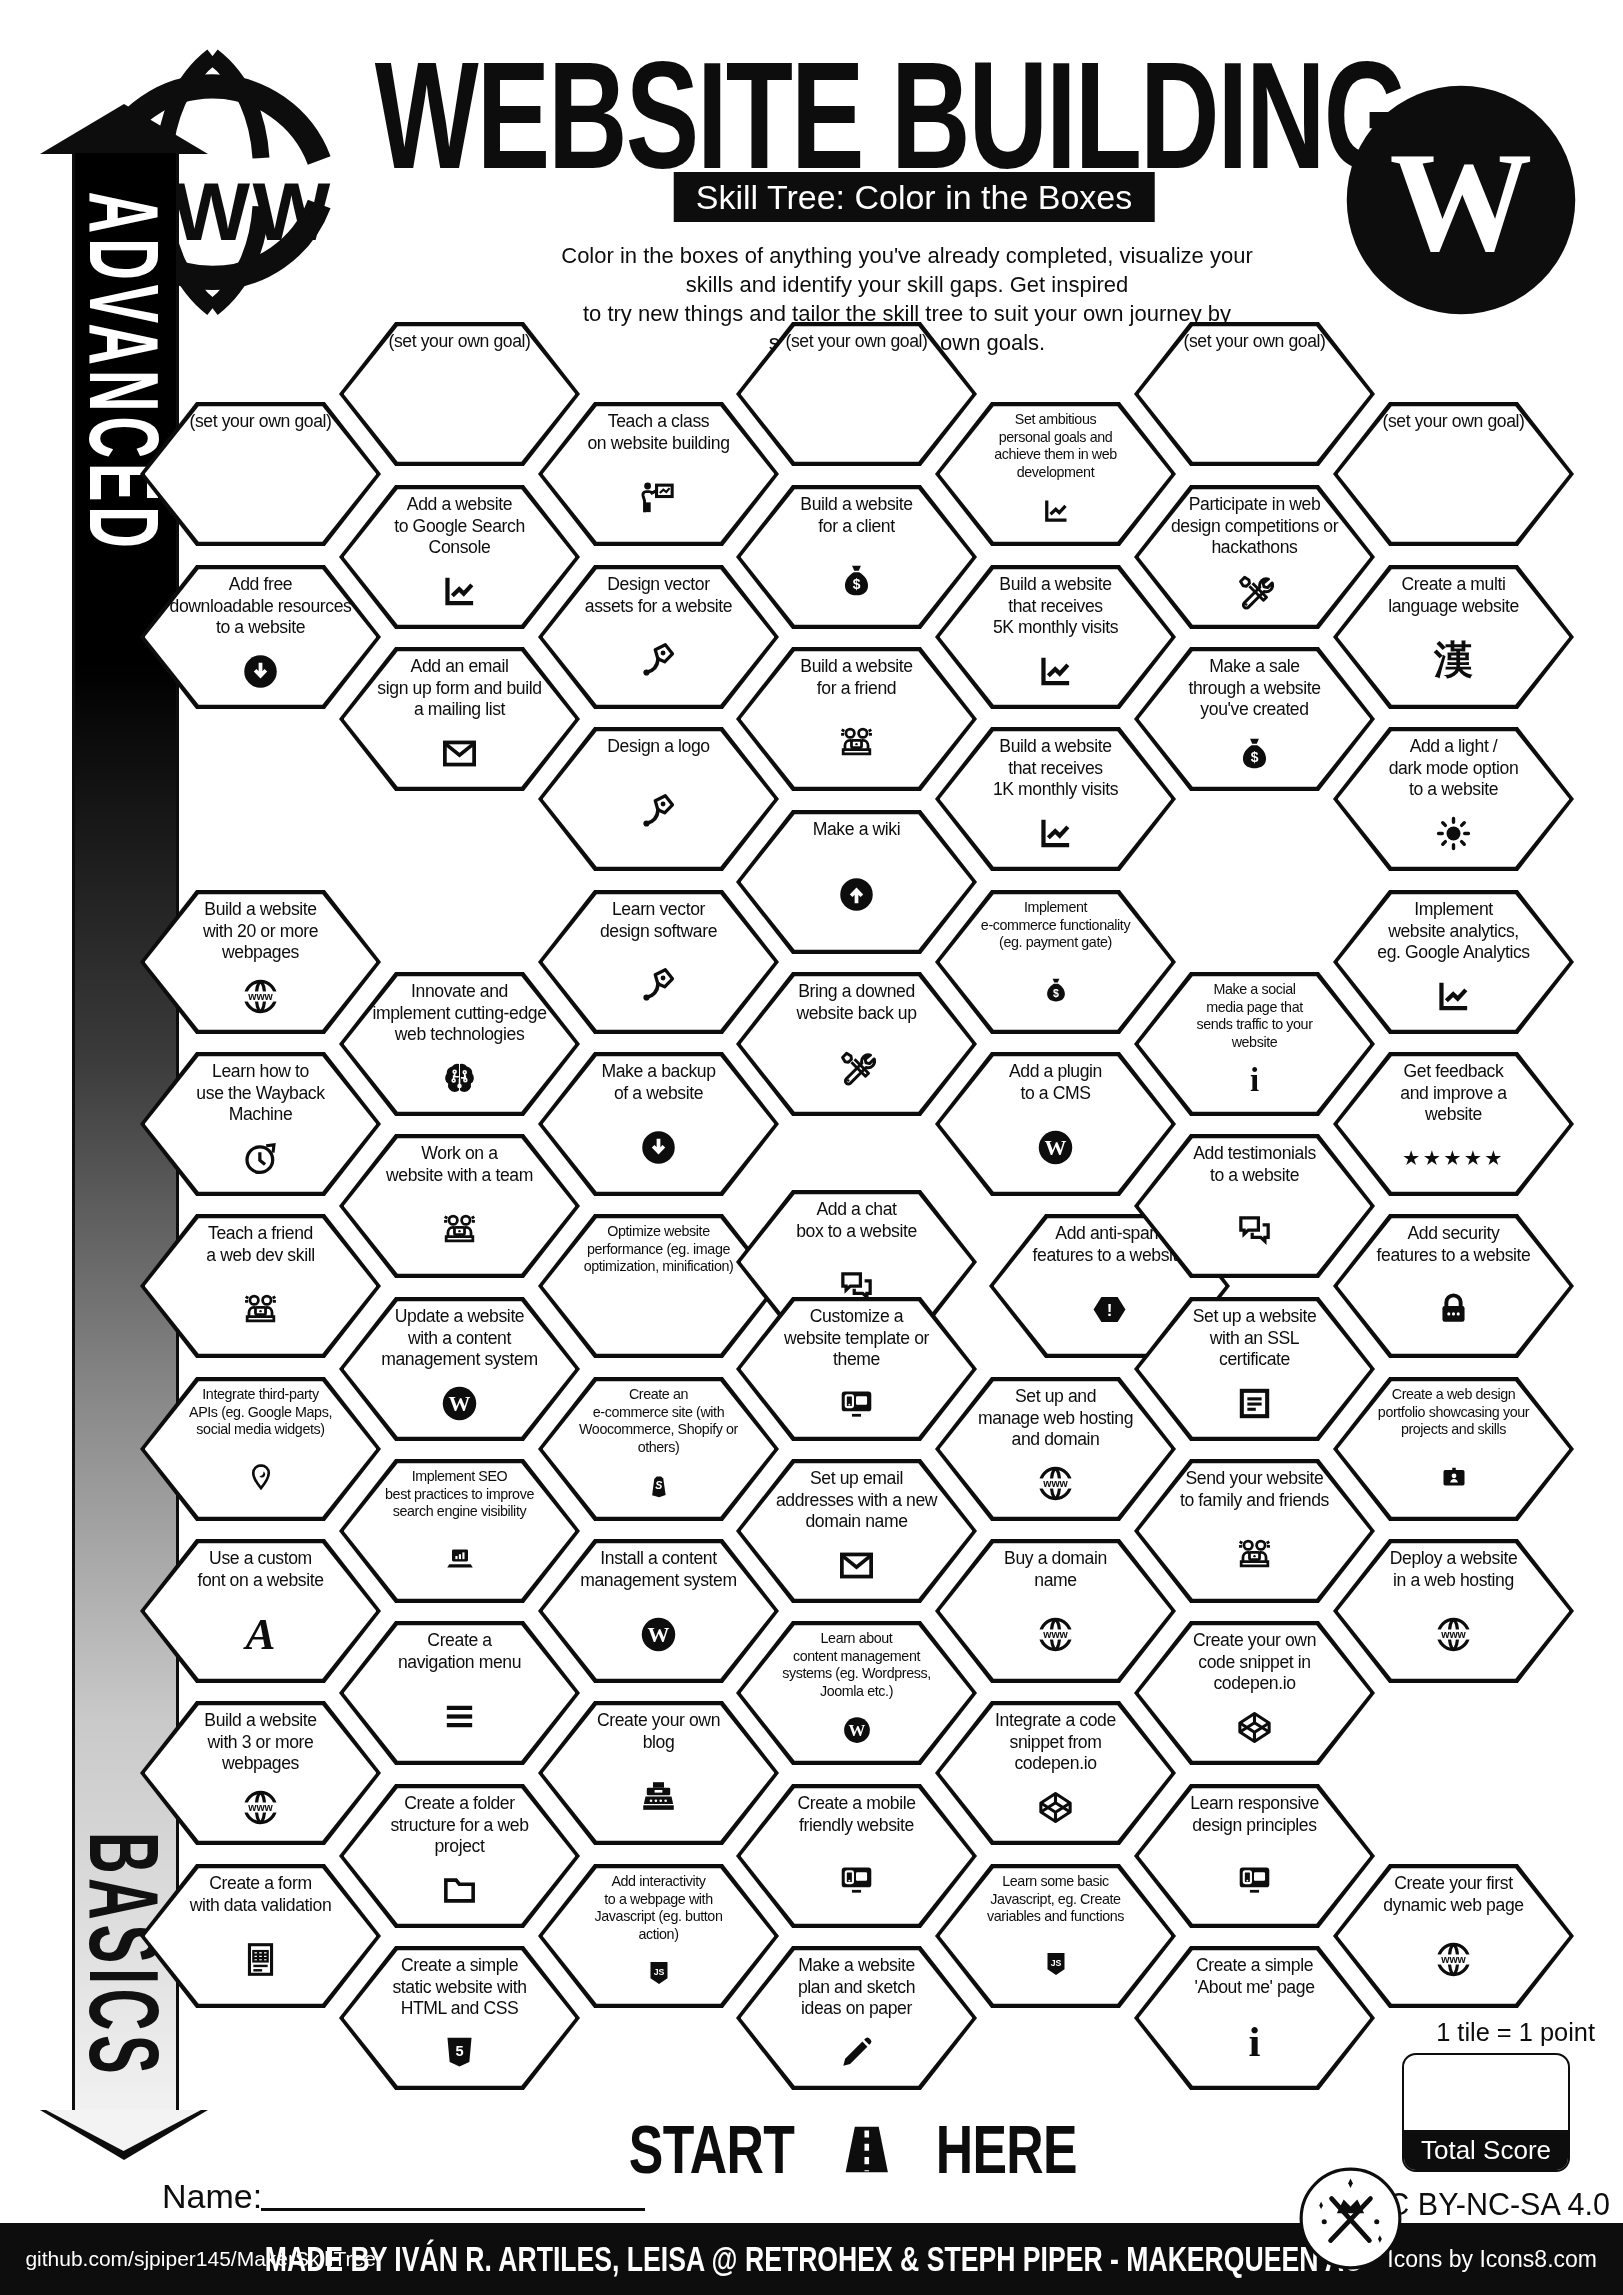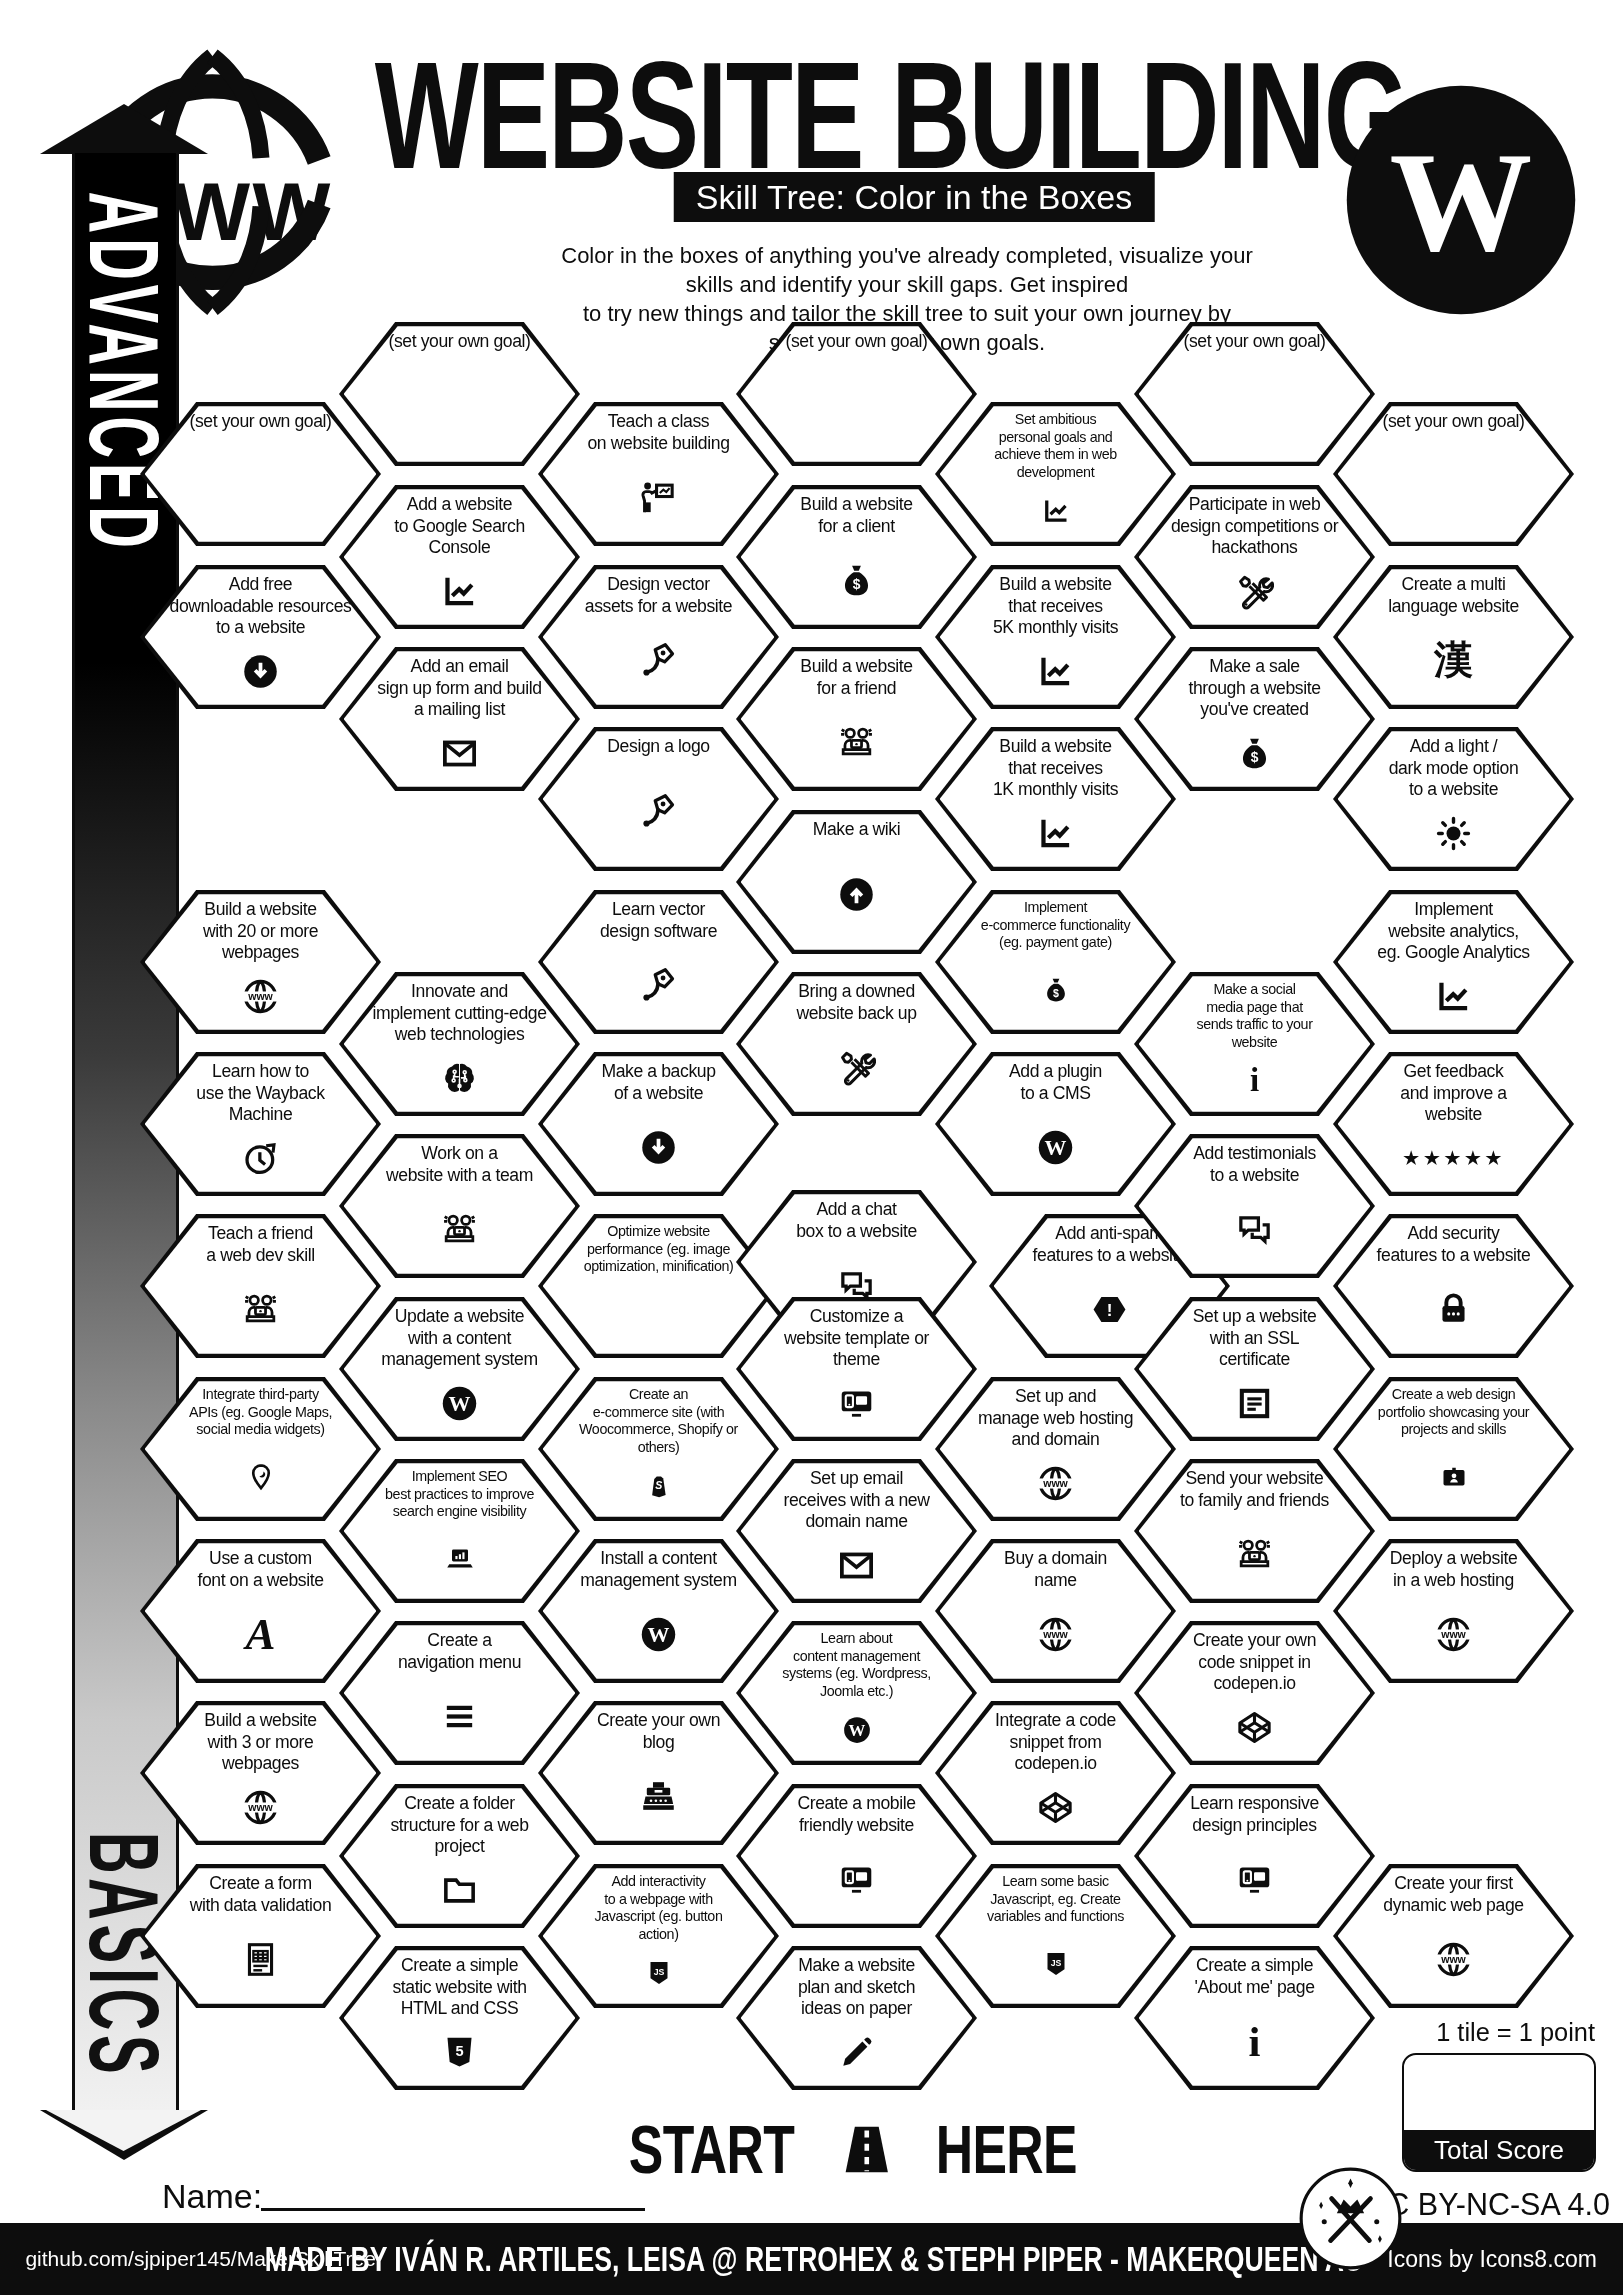--- a/index.html
+++ b/index.html
@@ -53,21 +53,21 @@
 
   
   .start{position:absolute;left:851px;top:2110px;transform:translateX(-50%);display:flex;align-items:center;gap:13px;}
   .start .word{font-weight:bold;font-size:69px;letter-spacing:-0.9px;transform:scaleX(0.75);white-space:nowrap;}
   .start svg{height:65px;width:auto;display:block;}
 
   
   .name-row{position:absolute;left:162px;top:2177px;font-size:34px;}
   .name-line{position:absolute;left:261px;top:2180px;width:384px;height:31px;border-bottom:3.2px solid #0d0d0d;}
   .tile-note{position:absolute;left:1595px;top:2018px;transform:translateX(-100%);font-size:25.4px;white-space:nowrap;}
-  .score-box{position:absolute;left:1402px;top:2053px;width:194px;height:119px;border:2.8px solid #0d0d0d;border-radius:14px;overflow:hidden;background:#fff;display:flex;flex-direction:column;}
+  .score-box{position:absolute;left:1402px;top:2053px;width:168px;height:119px;border:2.8px solid #0d0d0d;border-radius:14px;overflow:hidden;background:#fff;display:flex;flex-direction:column;}
   .score-input{flex:1;}
   .score-bar{height:40px;background:#0d0d0d;color:#fff;display:flex;align-items:center;justify-content:center;font-size:26px;}
   .license{position:absolute;left:1610px;top:2187px;transform:translateX(-100%);font-size:30.5px;white-space:nowrap;}
   .mq-logo{position:absolute;left:1298px;top:2166px;width:105px;height:105px;z-index:3;}
 
   
   .footer{position:absolute;left:0;top:2223px;width:1623px;height:72px;background:#0d0d0d;color:#fff;}
   .footer .f-left{position:absolute;left:25.4px;top:50%;transform:translateY(-50%);font-size:21px;}
   .footer .f-center{position:absolute;left:814px;top:50%;transform:translate(-50%,-50%) scaleX(0.76);font-size:35px;font-weight:bold;white-space:nowrap;}
   .footer .f-right{position:absolute;left:1597px;top:50%;transform:translate(-100%,-50%);font-size:23px;white-space:nowrap;}
@@ -703,21 +703,21 @@
               <rect x="9.2" y="18.4" width="5.6" height="1.7" fill="currentColor"></rect>
             </svg>
           </div>
         </div>
       </div>
       <div class="hex" style="left: 736px; top: 1459px;">
         <div class="shape"></div>
         <div class="shape-in"></div>
         <div class="content">
           <div class="label">Set up email
-receives with a new
+addresses with a new
 domain name</div>
           <div class="iconbox">
             <svg viewBox="0 0 24 24">
               <g fill="none" stroke="currentColor" stroke-width="2.3">
                 <rect x="3" y="5.2" width="18" height="13.6"></rect>
                 <path d="M3.8 6.4l8.2 6.6 8.2-6.6"></path>
               </g>
             </svg>
           </div>
         </div>

